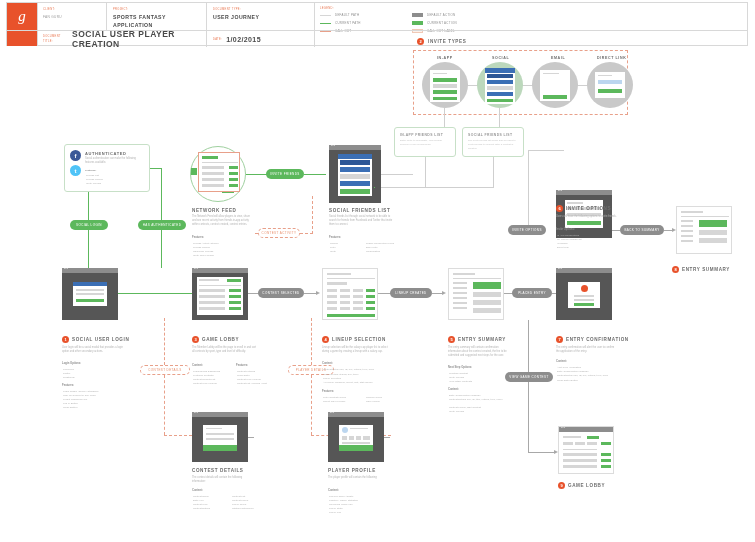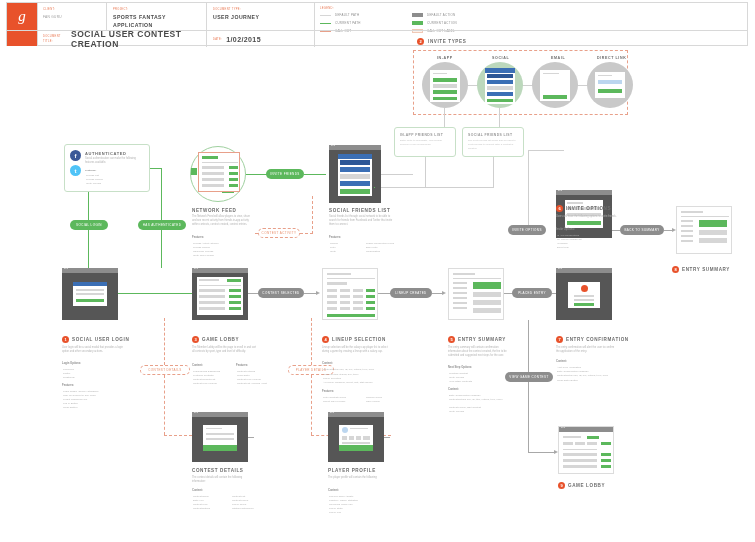--- a/index.html
+++ b/index.html
@@ -123,21 +123,21 @@
         <div class="lg-item" style="left:92px;top:16px;">
           <span class="lg-sw" style="background:#fdf1eb;border:.5px solid #f0c9b6;box-sizing:border-box;"></span>
           <span class="lg-tx">CALL OUT LABEL</span>
         </div>
       </div>
     </div>
 
     <div class="hdr-row hdr-bot" style="border-top:1px solid #d8d8d8;">
       <div style="position:absolute;left:30px;top:0;height:16px;width:170px;border-right:1px solid #d8d8d8;box-sizing:border-box;display:flex;align-items:center;padding-left:6px;">
         <span class="lbl" style="display:inline;">DOCUMENT TITLE:</span>
-        <span class="doc-title" style="margin-left:4px;">SOCIAL USER CONTEST CREATION</span>
+        <span class="doc-title" style="margin-left:4px;">SOCIAL USER PLAYER CREATION</span>
       </div>
       <div style="position:absolute;left:200px;top:0;height:16px;width:108px;border-right:1px solid #d8d8d8;box-sizing:border-box;display:flex;align-items:center;padding-left:6px;">
         <span class="lbl" style="display:inline;">DATE:</span>
         <span class="doc-date" style="margin-left:4px;">1/02/2015</span>
       </div>
     </div>
   </div>
 
   <div class="badge" style="left:417px;top:38px;">2</div>
   <div class="ttl" style="left:428px;top:39px;">INVITE TYPES</div>

